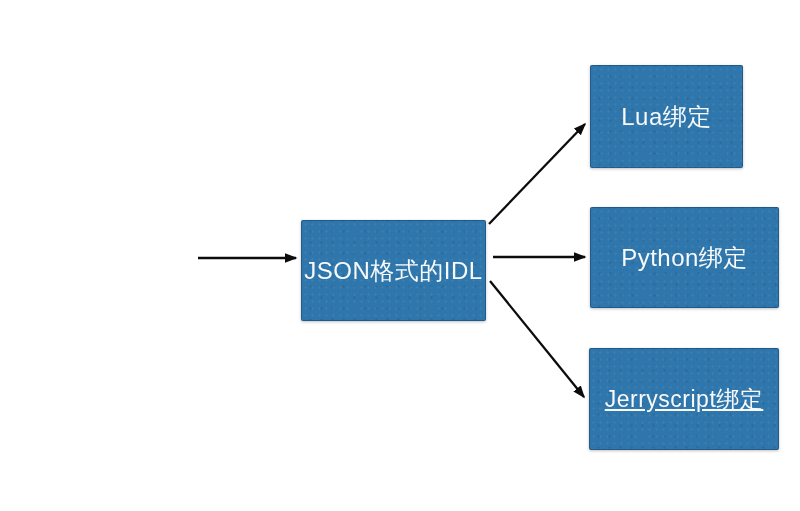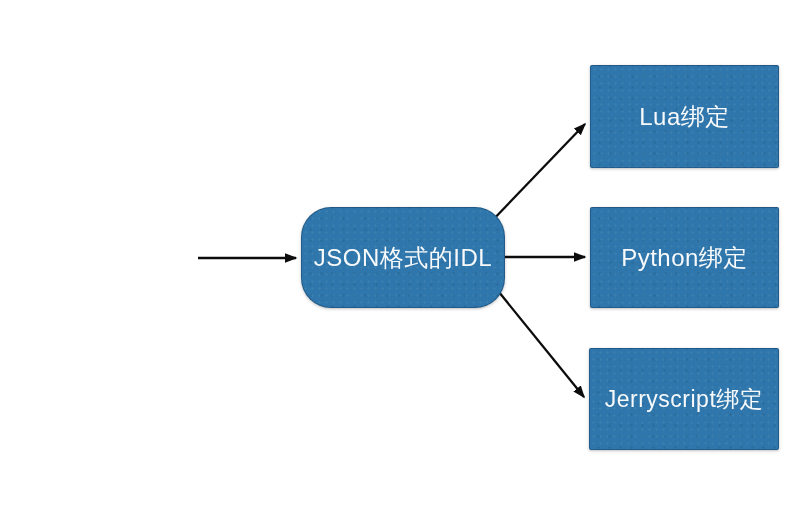--- a/index.html
+++ b/index.html
@@ -30,24 +30,24 @@
     align-items: center;
     justify-content: center;
     color: #f7f9fa;
     font-size: 24px;
     font-weight: 400;
     letter-spacing: 0.5px;
     box-sizing: border-box;
     text-align: center;
   }
   .node-api         { left: 11px;  top: 207px; width: 187px; height: 101px; }
-  .node-idl         { left: 301px; top: 207px; width: 204px; height: 101px; border-radius: 30px; }
-  .node-lua         { left: 590px; top: 65px;  width: 189px; height: 103px; }
+  .node-idl         { left: 301px; top: 220px; width: 185px; height: 101px; }
+  .node-lua         { left: 590px; top: 65px;  width: 153px; height: 103px; }
   .node-python      { left: 590px; top: 207px; width: 189px; height: 101px; }
-  .node-jerryscript { left: 589px; top: 348px; width: 190px; height: 102px; font-size: 23px; }
+  .node-jerryscript { left: 589px; top: 348px; width: 190px; height: 102px; font-size: 23px; text-decoration: underline; }
   .edges-layer {
     position: absolute;
     left: 0; top: 0;
     width: 800px;
     height: 511px;
     pointer-events: none;
   }
   .edge {
     stroke: #0c0c0c;
     stroke-width: 2.3;

